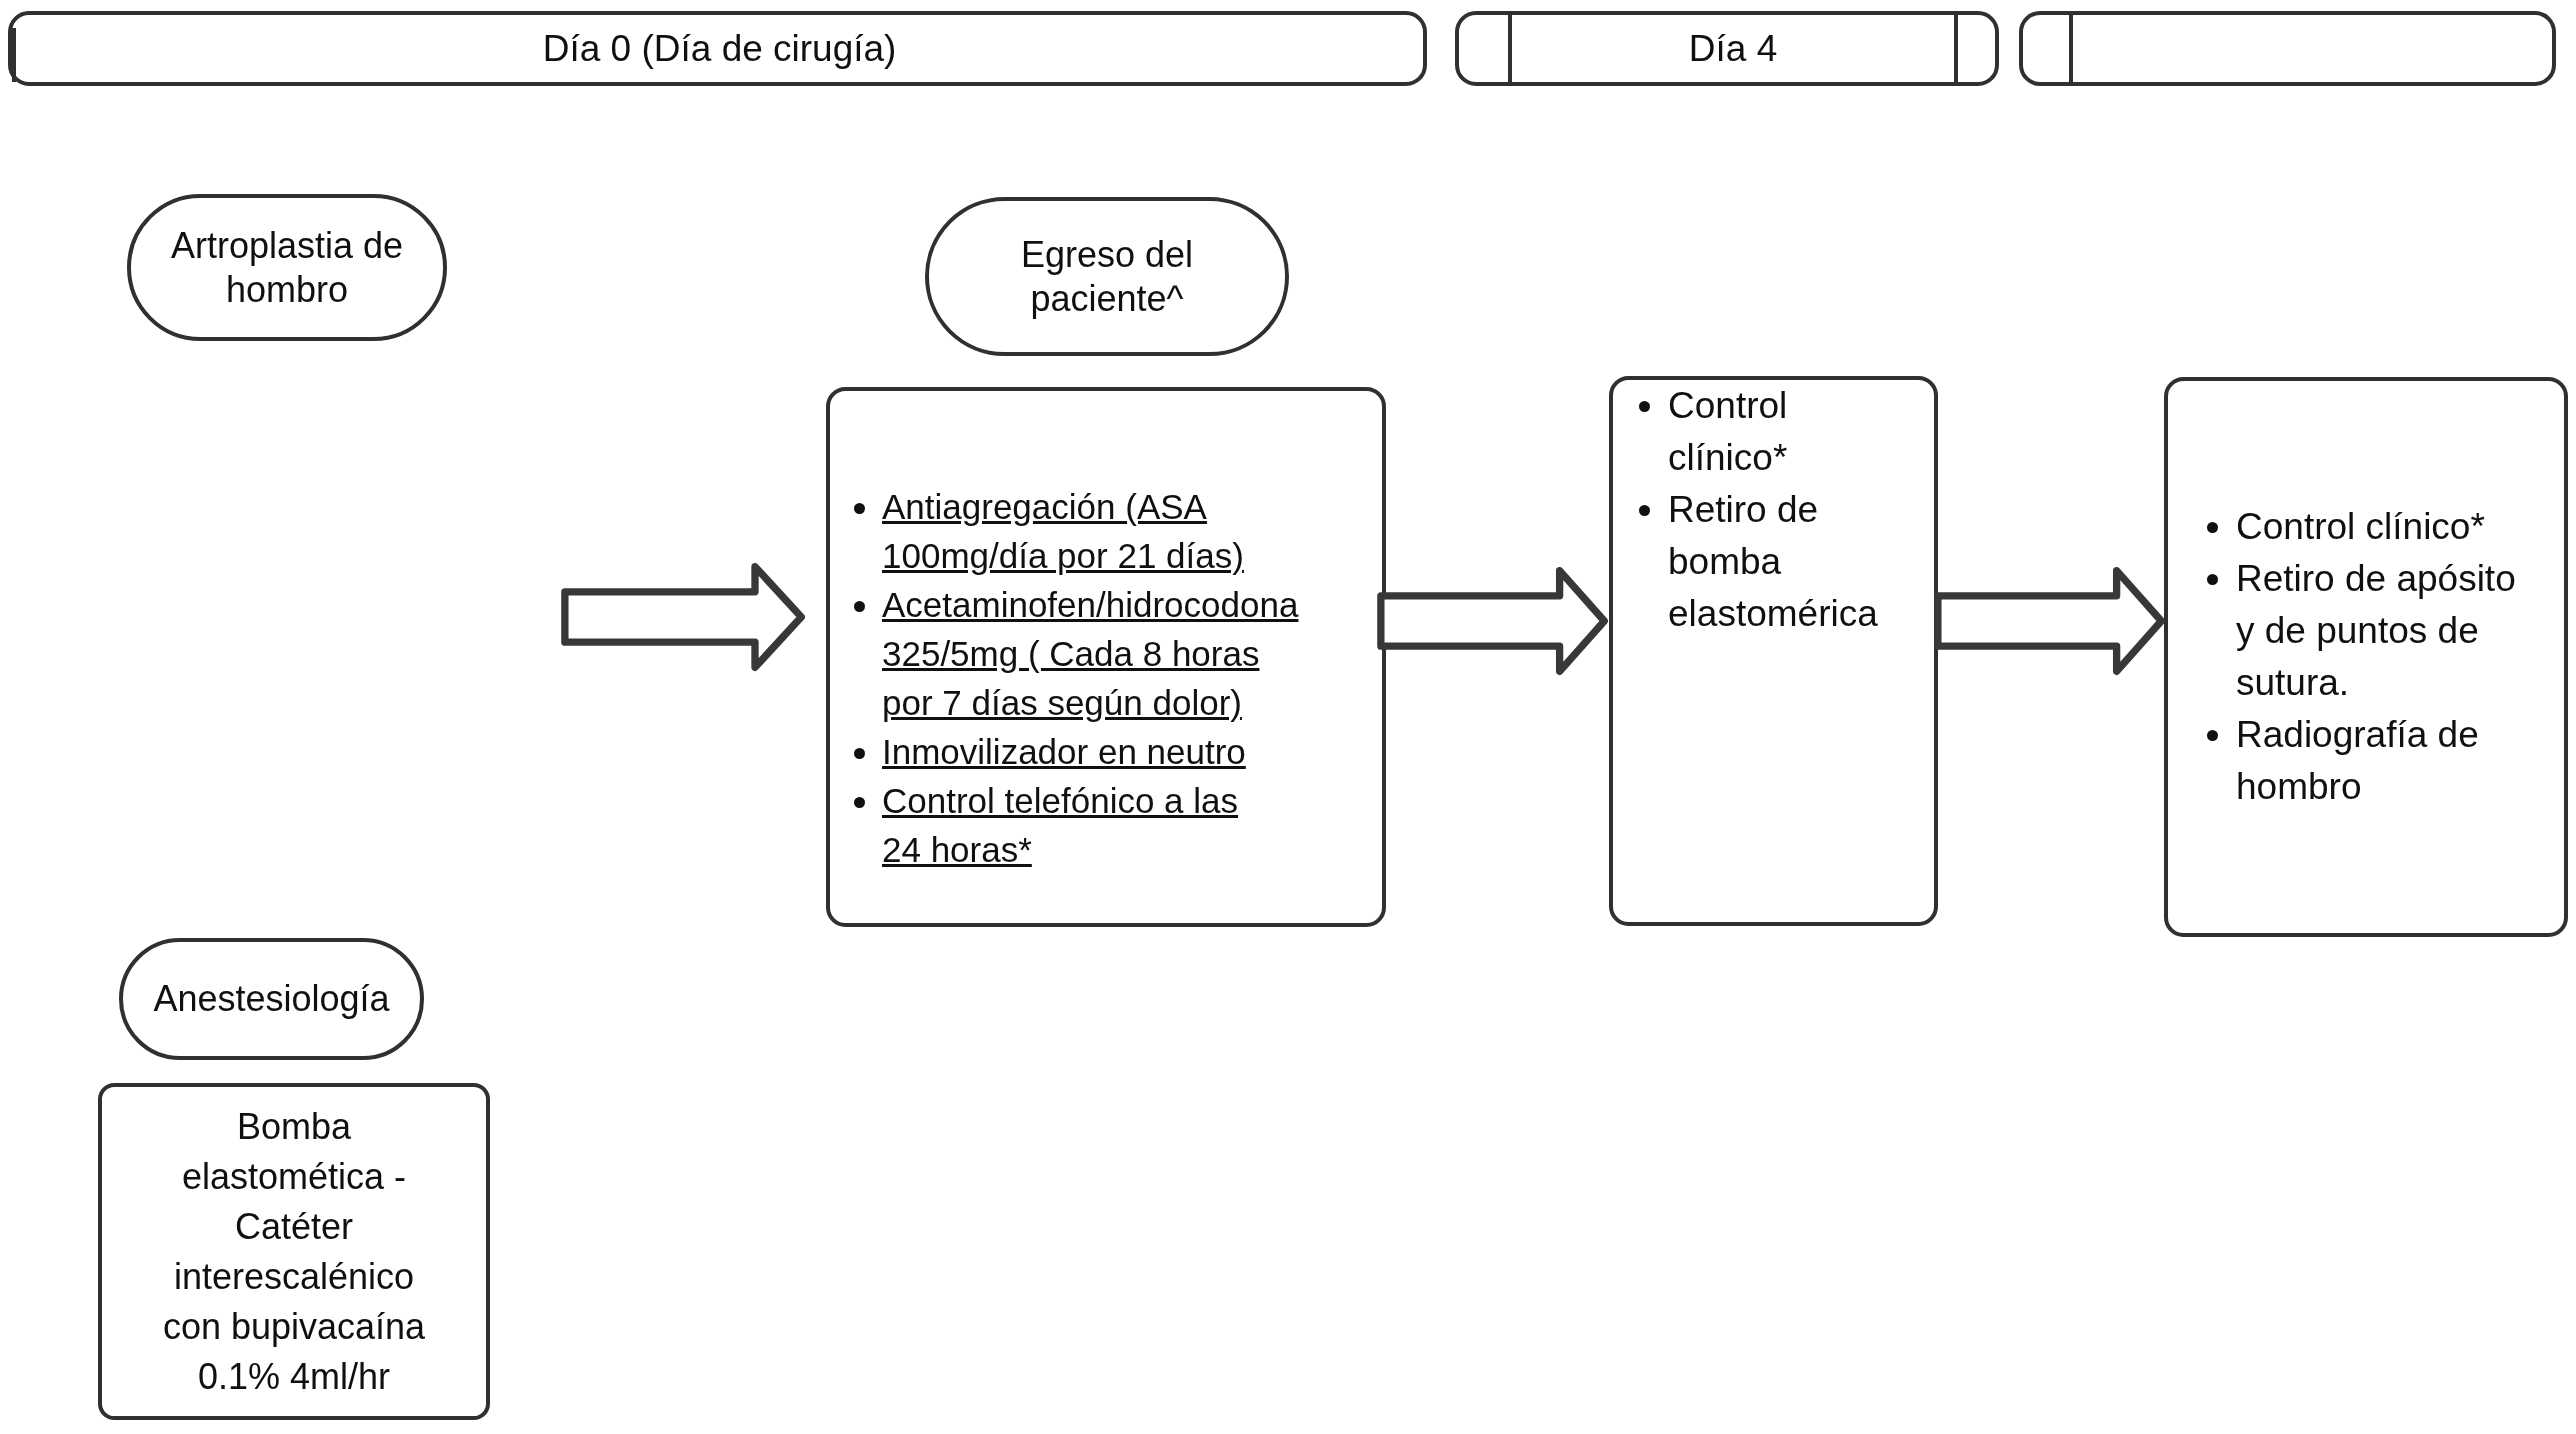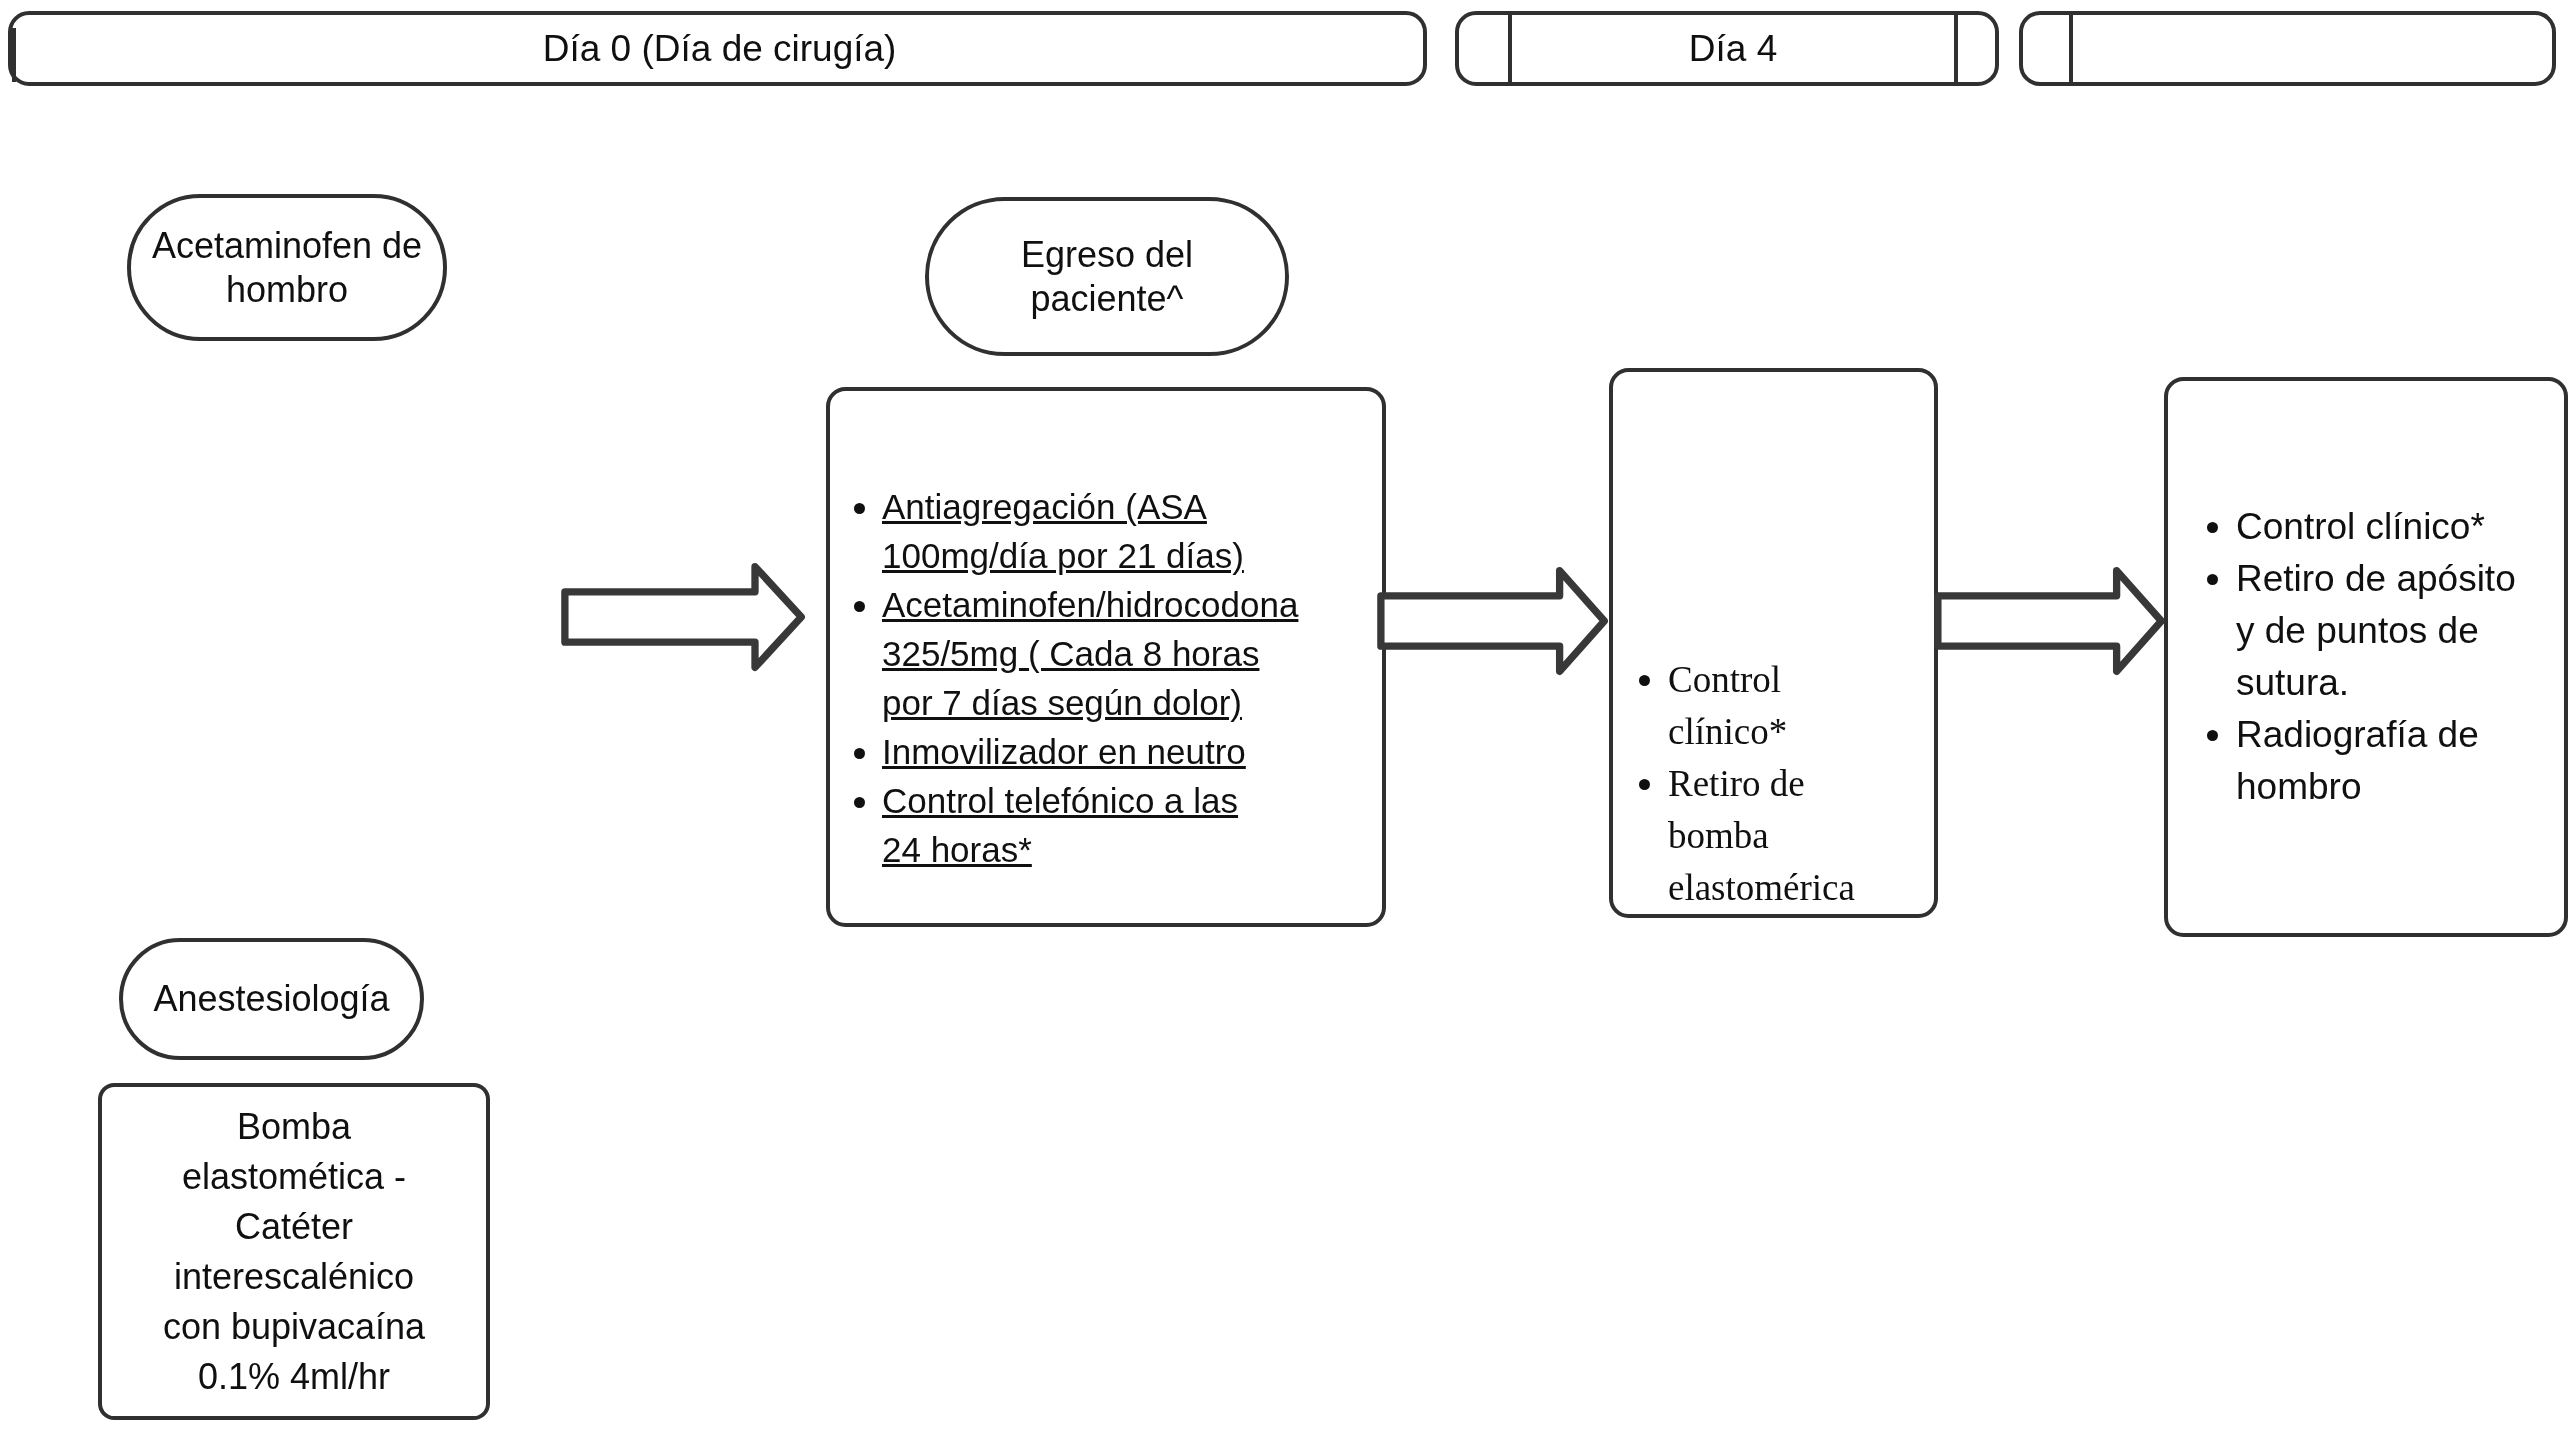--- a/index.html
+++ b/index.html
@@ -67,23 +67,23 @@
   #box-day0-surgery{
     left:47px;top:382px;width:492px;height:517px;
     font-size:35px;line-height:49px;padding-top:24.4px;
   }
   #box-day0-discharge{
     left:826px;top:387px;width:560px;height:540px;
     font-size:35px;line-height:49px;padding-top:91px;
   }
   #box-day0-discharge .bullets{padding-left:52px;padding-right:4.9px;text-decoration:underline;}
   #box-day4{
-    left:1609px;top:368px;width:329px;height:550px;
+    left:1609px;top:376px;width:329px;height:550px;
     font-size:37px;line-height:52px;
-    display:flex;align-items:flex-end;font-family:Liberation Serif, serif;
+    display:flex;align-items:flex-start;
   }
   #box-day4 .bullets{padding-left:55px;padding-right:6.5px;}
   #box-day10{
     left:2164px;top:377px;width:404px;height:560px;
     font-size:37px;line-height:52px;
     display:flex;align-items:center;
   }
   #box-day10 .bullets{padding-left:68px;padding-right:6.5px;}
 
   
@@ -114,21 +114,21 @@
   <div class="seg" id="seg-day4">
     <div class="cell c1"></div>
     <div class="cell mid">Día 4</div>
     <div class="cell c3"></div>
   </div>
   <div class="seg" id="seg-day10">
     <div class="cell c1"></div>
     <div class="cell c3"></div>
   </div>
 
-  <div class="stadium" id="stadium-surgery">Acetaminofen de
+  <div class="stadium" id="stadium-surgery">Artroplastia de
 hombro</div>
   <div class="stadium" id="stadium-discharge">Egreso del
 paciente^</div>
   <div class="stadium" id="stadium-anesthesia">Anestesiología</div>
 
 
   <div class="listbox" id="box-day0-discharge">
     <ul class="bullets">
         <li>Antiagregación (ASA
 100mg/día por 21 días)</li>

